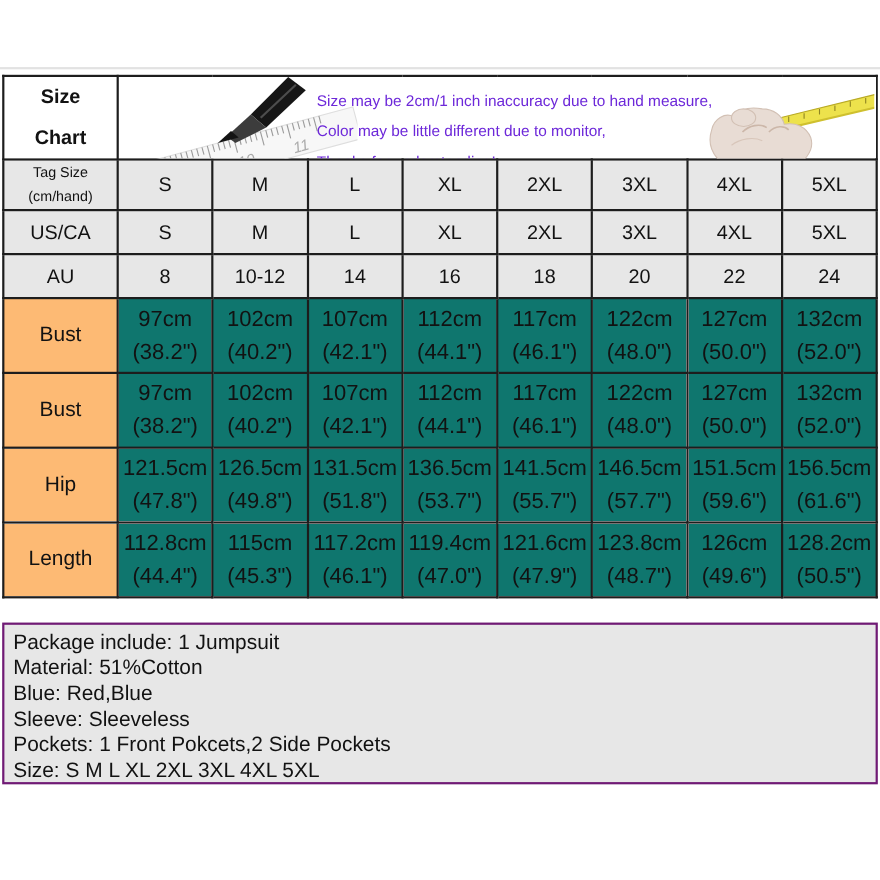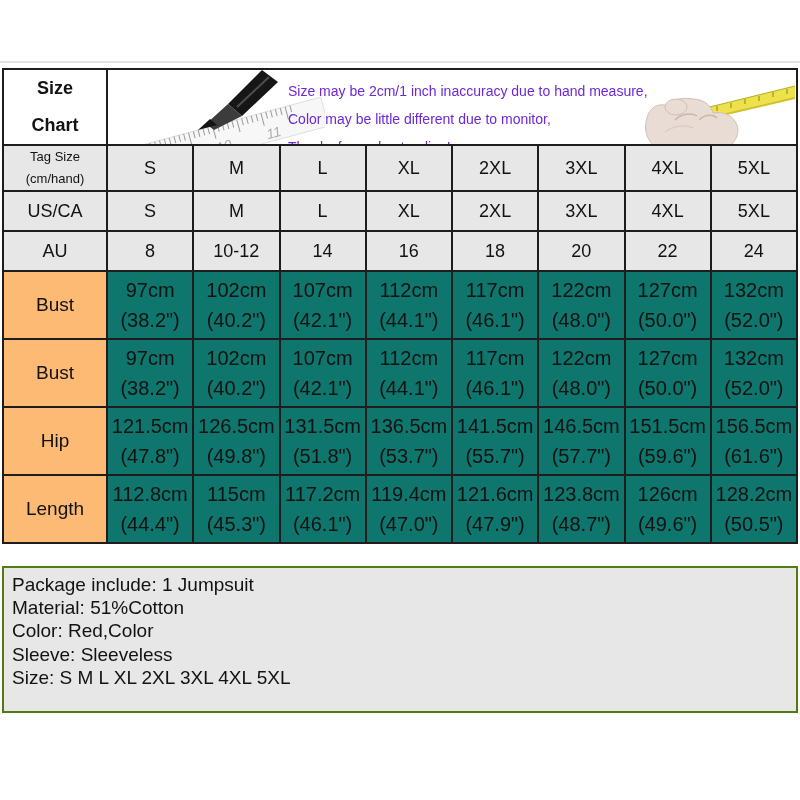--- a/index.html
+++ b/index.html
@@ -40,21 +40,21 @@
   tr.plain td { background:#0f766e; }
   tr.plain td.label-cell { background:#fdba74; }
   tr.r-tag td { font-size:18px; }
   tr.r-tag td.label-cell { font-size:13px; line-height:22px; }
   td.red-label { color:#d6342c; }
   tr.r-bust td, tr.r-waist td, tr.r-hip td, tr.r-length td { font-size:20px; }
   tr.r-bust td div, tr.r-waist td div, tr.r-hip td div, tr.r-length td div { line-height:30px; }
   tr.r-bust td.label-cell, tr.r-waist td.label-cell, tr.r-hip td.label-cell, tr.r-length td.label-cell { font-size:19px; }
   .details-block {
     position:absolute; left:2px; top:566px; width:796px; height:147px;
-    background:#e7e7e7; border:2px solid #4d7c0f;
+    background:#e7e7e7; border:2px solid #701a75;
     padding:5px 6px 0 8px;
     font-size:19px; line-height:23.2px; color:#121212; text-align:left;
   }
 </style>
 </head>
 <body>
 
 <div class="stage">
   <div class="faint-top-line"></div>
 
@@ -390,17 +390,18 @@
             <div>128.2cm</div>
             <div>(50.5")</div>
           </td>
         </tr>
       </tbody>
   </table>
 
   <div class="details-block">
       <div>Package include: 1 Jumpsuit</div>
       <div>Material: 51%Cotton</div>
-      <div>Color: Red,Color</div>
+      <div>Blue: Red,Blue</div>
       <div>Sleeve: Sleeveless</div>
+      <div>Pockets: 1 Front Pokcets,2 Side Pockets</div>
       <div>Size: S M L XL 2XL 3XL 4XL 5XL</div>
     </div>
 </div>
 
 </body></html>

